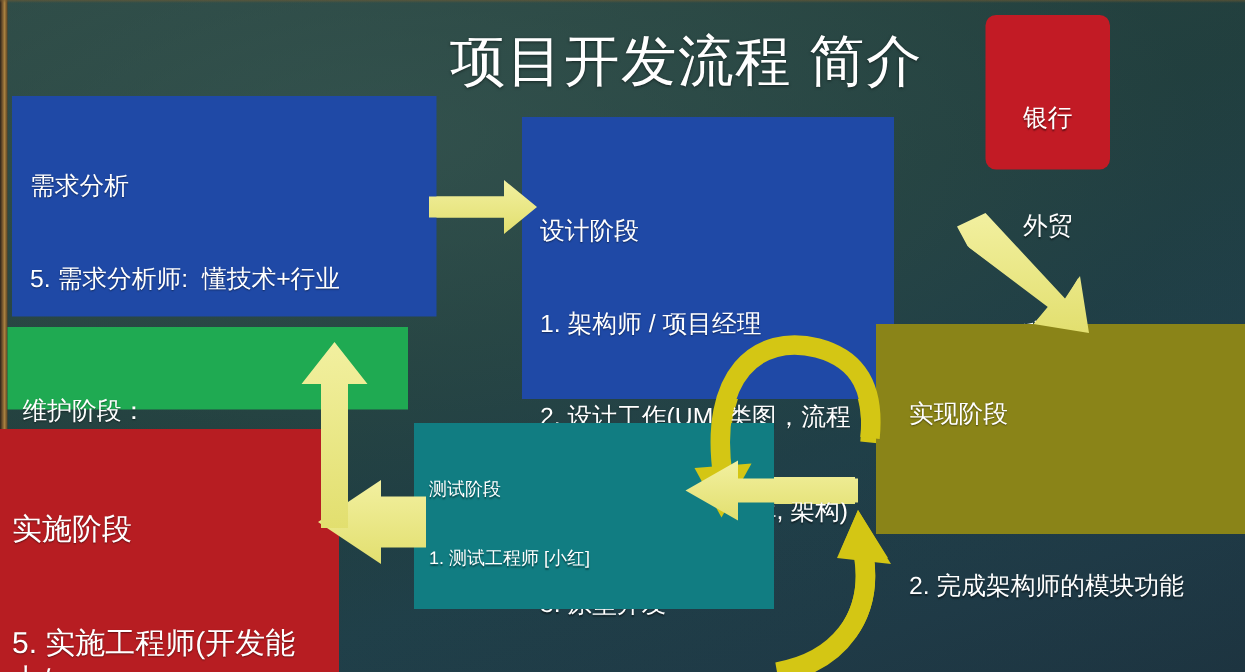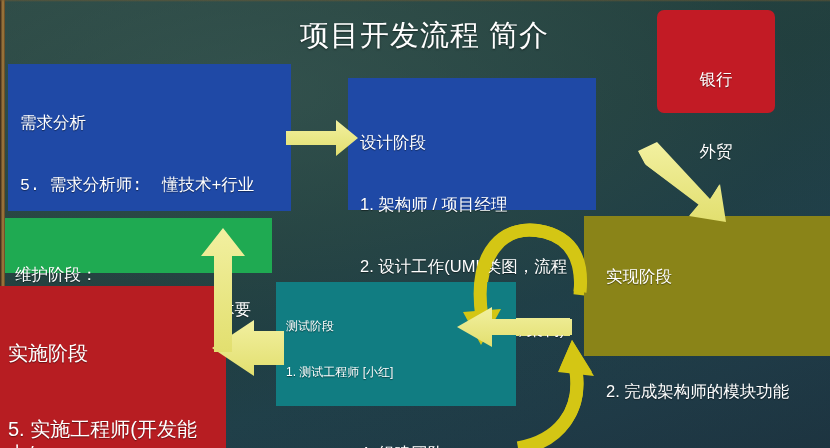--- a/index.html
+++ b/index.html
@@ -41,30 +41,29 @@
   }
   .box .ttl { display: block; }
   .box .ln  { display: block; }
 
   
   #box-requirement {
     left: 8px; top: 64px; width: 283px; height: 147px;
     background: #1f49a6;
     padding: 8px 10px 0 12px;
     font-size: 16.5px;
-    font-family: Liberation Mono, monospace;
   }
   #box-design {
-    left: 348px; top: 78px; width: 248px; height: 132px;
+    left: 348px; top: 78px; width: 248px; height: 188px;
     background: #1f49a6;
-    padding: 12px 8px 0 12px;
+    padding: 24px 8px 0 12px;
     font-size: 16.5px;
   }
   #box-bank {
-    left: 657px; top: 10px; width: 118px; height: 103px;
+    left: 657px; top: 10px; width: 83px; height: 103px;
     background: #c21b25;
     border-radius: 7px;
     padding: 10px 0 0 0;
     text-align: center;
     font-size: 16.5px;
     line-height: 1.45;
   }
   #box-implement {
     left: 584px; top: 216px; width: 276px; height: 140px;
     background: #8a8418;
@@ -89,21 +88,21 @@
     background: #117d82;
     padding: 7px 6px 0 10px;
     font-size: 12px;
   }
 
   #page-title {
     position: absolute;
     left: 300px; top: 16px;
     width: 300px;
     color: #ffffff;
-    font-size: 29px;
+    font-size: 37px;
     letter-spacing: 1px;
     text-shadow: 0 1px 2px rgba(0,0,0,0.5);
     white-space: nowrap;
   }
 
   svg.arrows {
     position: absolute;
     left: 0; top: 0;
     width: 830px; height: 448px;
     pointer-events: none;

